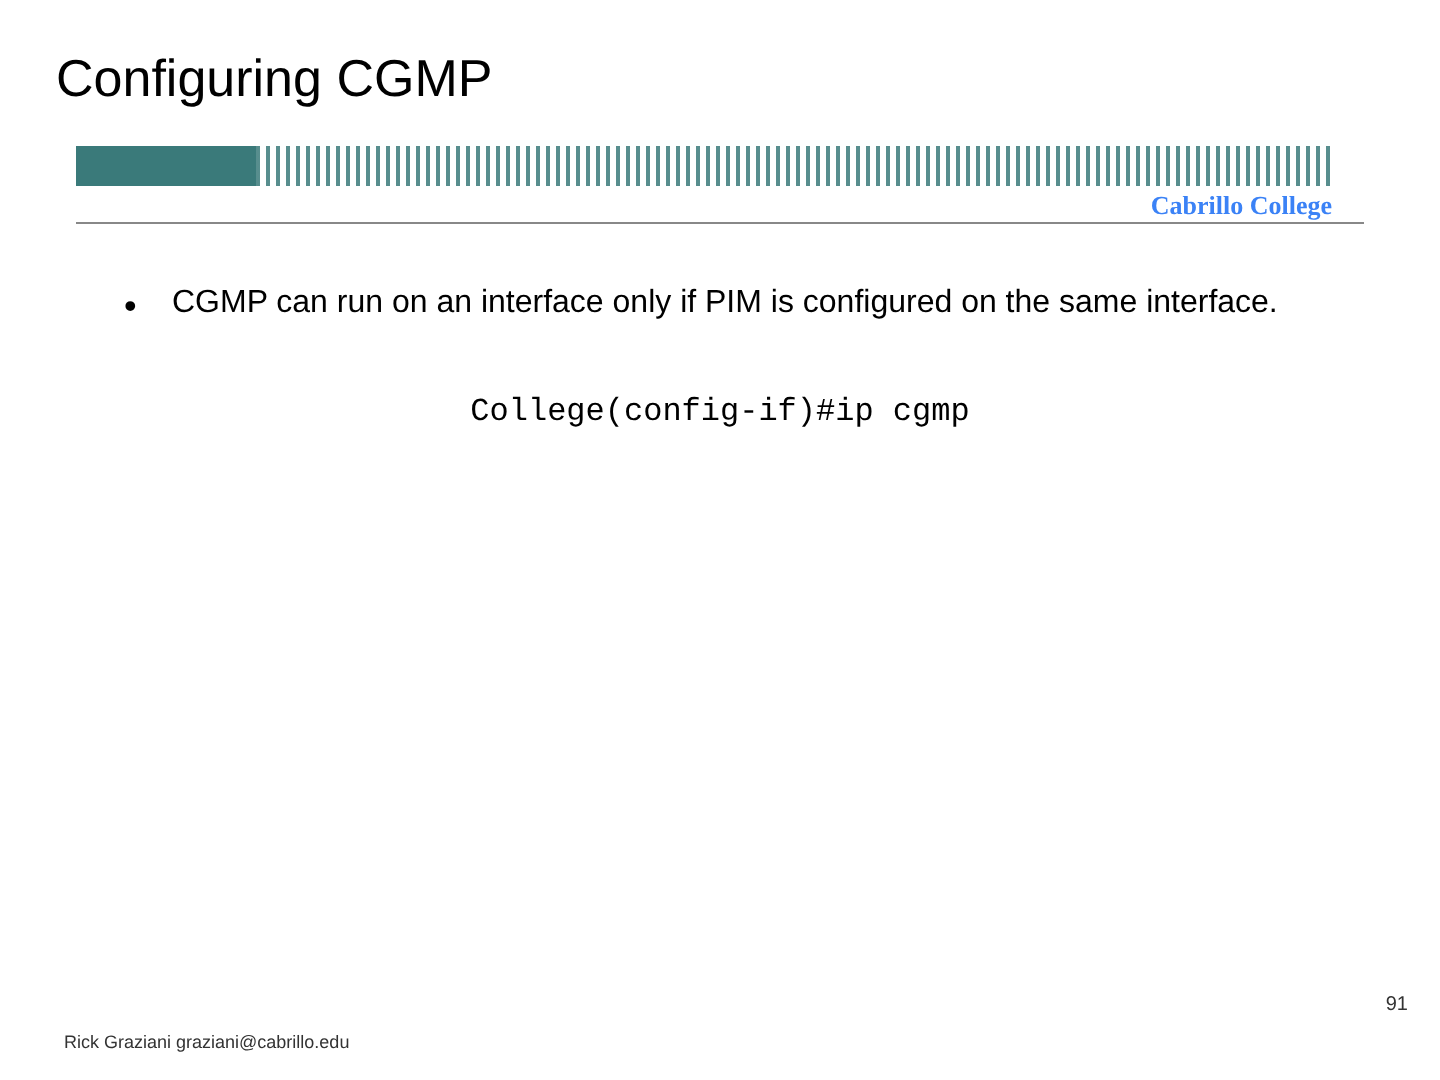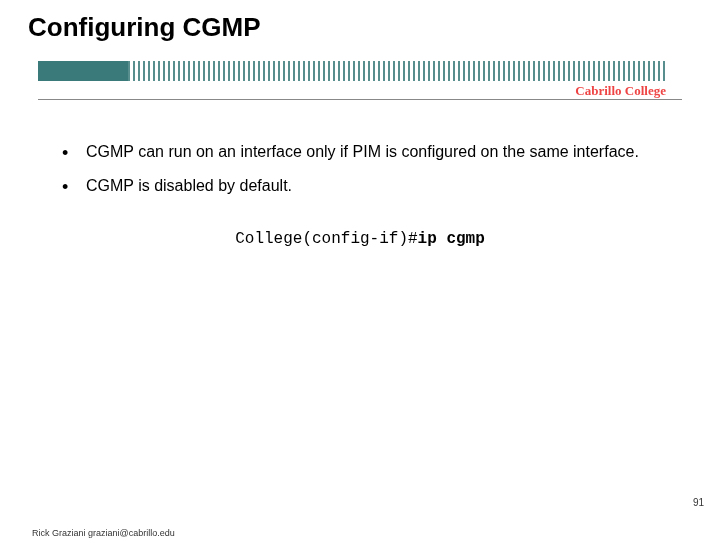--- a/index.html
+++ b/index.html
@@ -6,23 +6,23 @@
   body {
     width: 720px;
     height: 540px;
     background: #ffffff;
     font-family: Arial, Helvetica, sans-serif;
     position: relative;
     overflow: hidden;
   }
   .title {
     font-size: 26px;
-    font-weight: bold;
+    font-weight: normal;
     color: #000;
-    padding: 12px 0 0 28px;
+    padding: 24px 0 0 28px;
   }
   .banner {
     margin-top: 18px;
     width: 100%;
     height: 34px;
     position: relative;
   }
   .banner .solid {
     position: absolute;
     left: 38px;
@@ -44,21 +44,21 @@
     );
     opacity: 0.85;
   }
   .banner .college {
     position: absolute;
     right: 54px;
     top: 22px;
     font-family: Georgia, 'Times New Roman', serif;
     font-size: 13px;
     font-weight: bold;
-    color: #ef4444;
+    color: #3b82f6;
   }
   .banner .rule {
     position: absolute;
     left: 38px;
     right: 38px;
     top: 38px;
     height: 1px;
     background: #888;
   }
   .content {
@@ -67,44 +67,43 @@
   ul.bullets {
     list-style: none;
   }
   ul.bullets li {
     position: relative;
     padding-left: 26px;
     font-size: 16px;
     line-height: 1.35;
     color: #000;
     margin-bottom: 2px;
-    margin-top: 12px;
   }
   ul.bullets li::before {
     content: "•";
     position: absolute;
     left: 2px;
     top: 0;
     font-size: 18px;
     color: #000;
   }
   .command-block {
     text-align: center;
     margin-top: 34px;
     font-family: "Courier New", Courier, monospace;
     font-size: 16px;
     color: #000;
   }
   .command-block .cmd {
-    font-weight: bold;
+    font-weight: normal;
   }
   .footer {
     position: absolute;
     left: 32px;
-    bottom: 2px;
+    bottom: 14px;
     font-size: 9px;
     color: #333;
     text-align: center;
   }
   .pagenum {
     position: absolute;
     right: 16px;
     bottom: 32px;
     font-size: 10px;
     color: #333;
@@ -118,21 +117,20 @@
 <div class="banner">
   <div class="solid"></div>
   <div class="stripes"></div>
   <div class="college">Cabrillo College</div>
   <div class="rule"></div>
 </div>
 
 <div class="content">
   <ul class="bullets">
     <li>CGMP can run on an interface only if PIM is configured on the same interface.</li>
-    <li>CGMP is disabled by default.</li>
   </ul>
 
   <div class="command-block">
     <span>College(config-if)#</span><span class="cmd">ip cgmp</span>
   </div>
 </div>
 
 <div class="footer">Rick Graziani  graziani@cabrillo.edu</div>
 <div class="pagenum">91</div>
 

